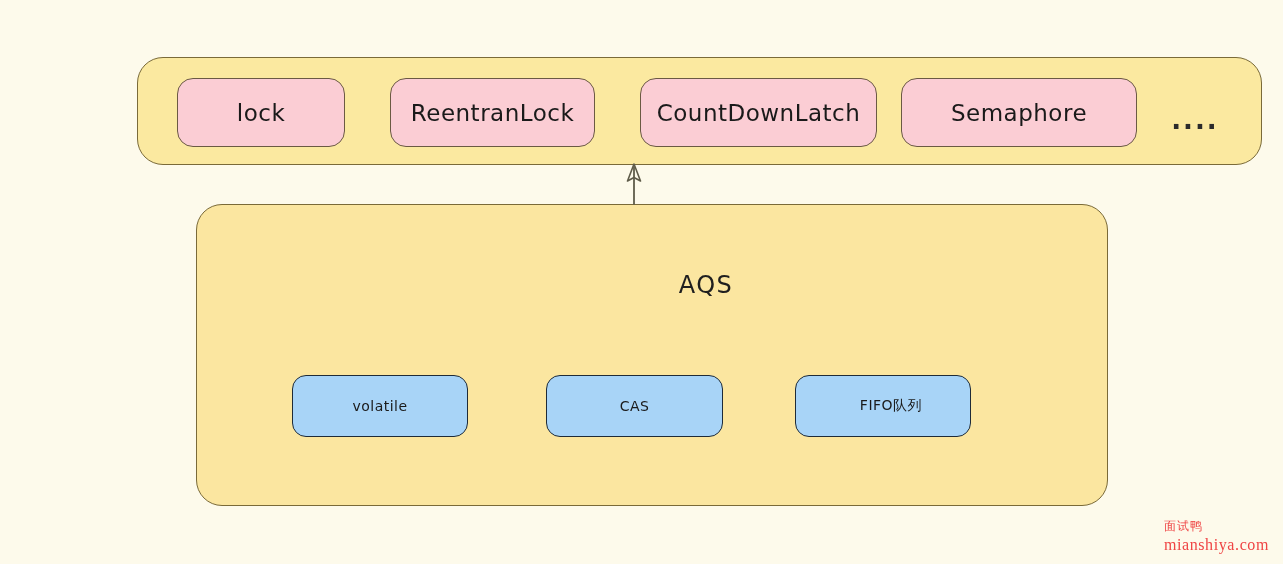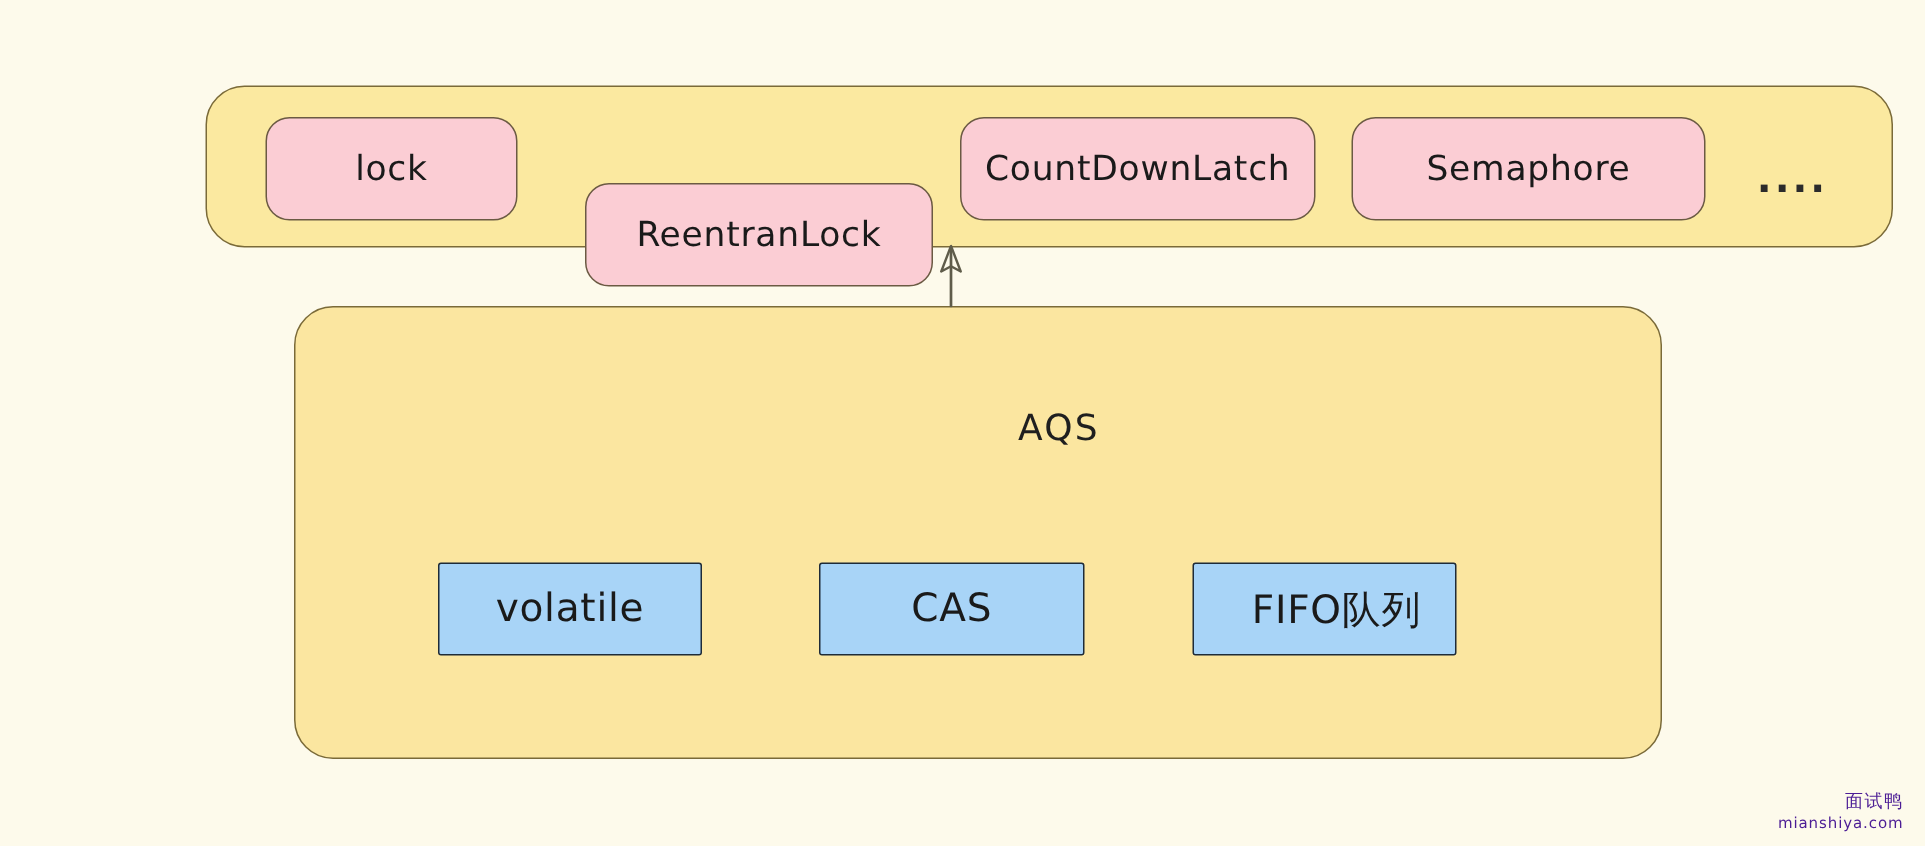--- a/index.html
+++ b/index.html
@@ -76,22 +76,22 @@
     border: 1.5px solid #6b5a43;
     border-radius: 16px;
     font-size: 23px;
     height: 69px;
     top: 78px;
   }
 
   .blue-box {
     background: #a8d4f7;
     border: 1.5px solid #1e2b38;
-    border-radius: 2px;
-    font-size: 26px;
+    border-radius: 14px;
+    font-size: 14px;
     height: 62px;
     top: 375px;
   }
 
   #aqs-title {
     left: 196px;
     top: 265px;
     width: 1020px;
     height: 40px;
     font-size: 24px;
@@ -106,41 +106,42 @@
     font-size: 26px;
     font-weight: bold;
     letter-spacing: 2px;
     color: #2b2b2b;
   }
 
   #watermark {
     position: absolute;
     right: 14px;
     bottom: 8px;
-    text-align: right;
-    color: #4c1d95;
+    text-align: left;
+    color: #ef4444;
     line-height: 1.35;
     font-size: 12px;
     user-select: none;
+    font-family: Liberation Serif, serif;
   }
   #watermark .wm-cn { font-size: 12px; letter-spacing: 1px; }
-  #watermark .wm-en { font-size: 10px; letter-spacing: 0.6px; }
+  #watermark .wm-en { font-size: 16px; letter-spacing: 0.6px; }
 </style>
 </head>
 <body>
 
 <div id="canvas">
 
   <div class="node" id="top-container"></div>
 
   <div class="node pink-box" style="left:177px; width:168px;">
     <span>lock</span>
   </div>
 
-  <div class="node pink-box" style="left:390px; width:232px;margin-top:44px;">
+  <div class="node pink-box" style="left:390px; width:205px;">
     <span>ReentranLock</span>
   </div>
 
   <div class="node pink-box" style="left:640px; width:237px;">
     <span>CountDownLatch</span>
   </div>
 
   <div class="node pink-box" style="left:901px; width:236px;">
     <span>Semaphore</span>
   </div>

